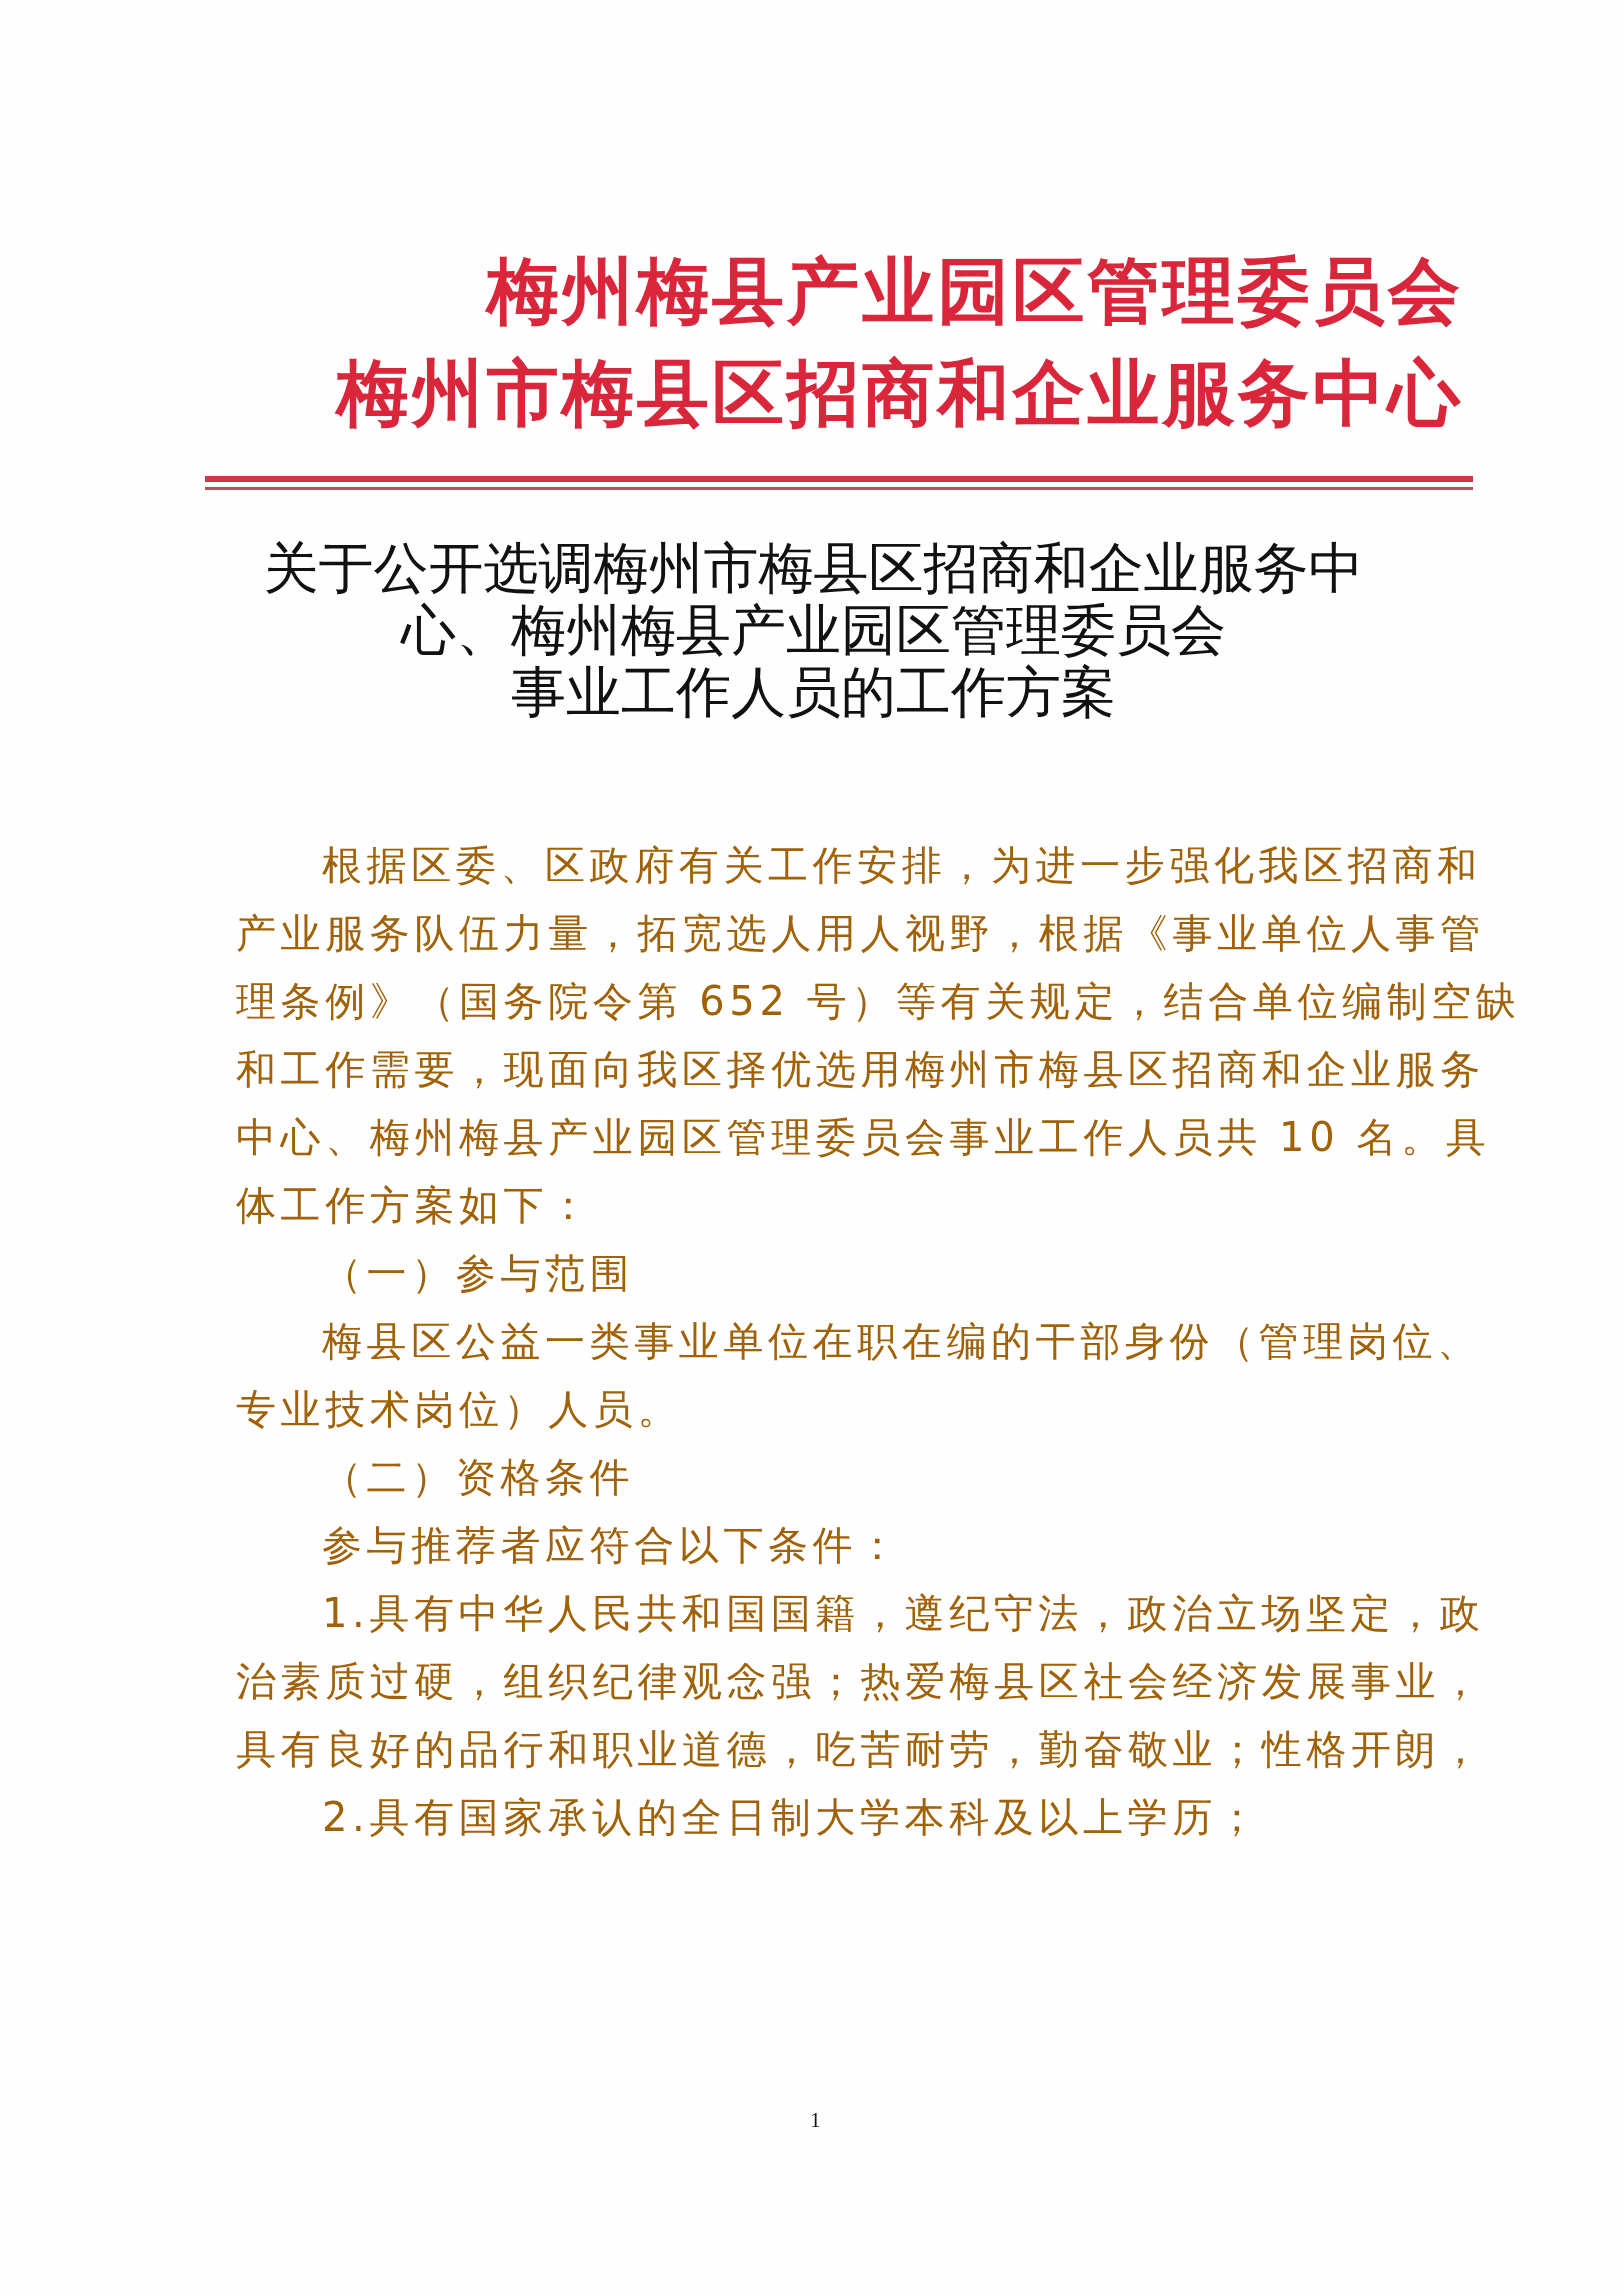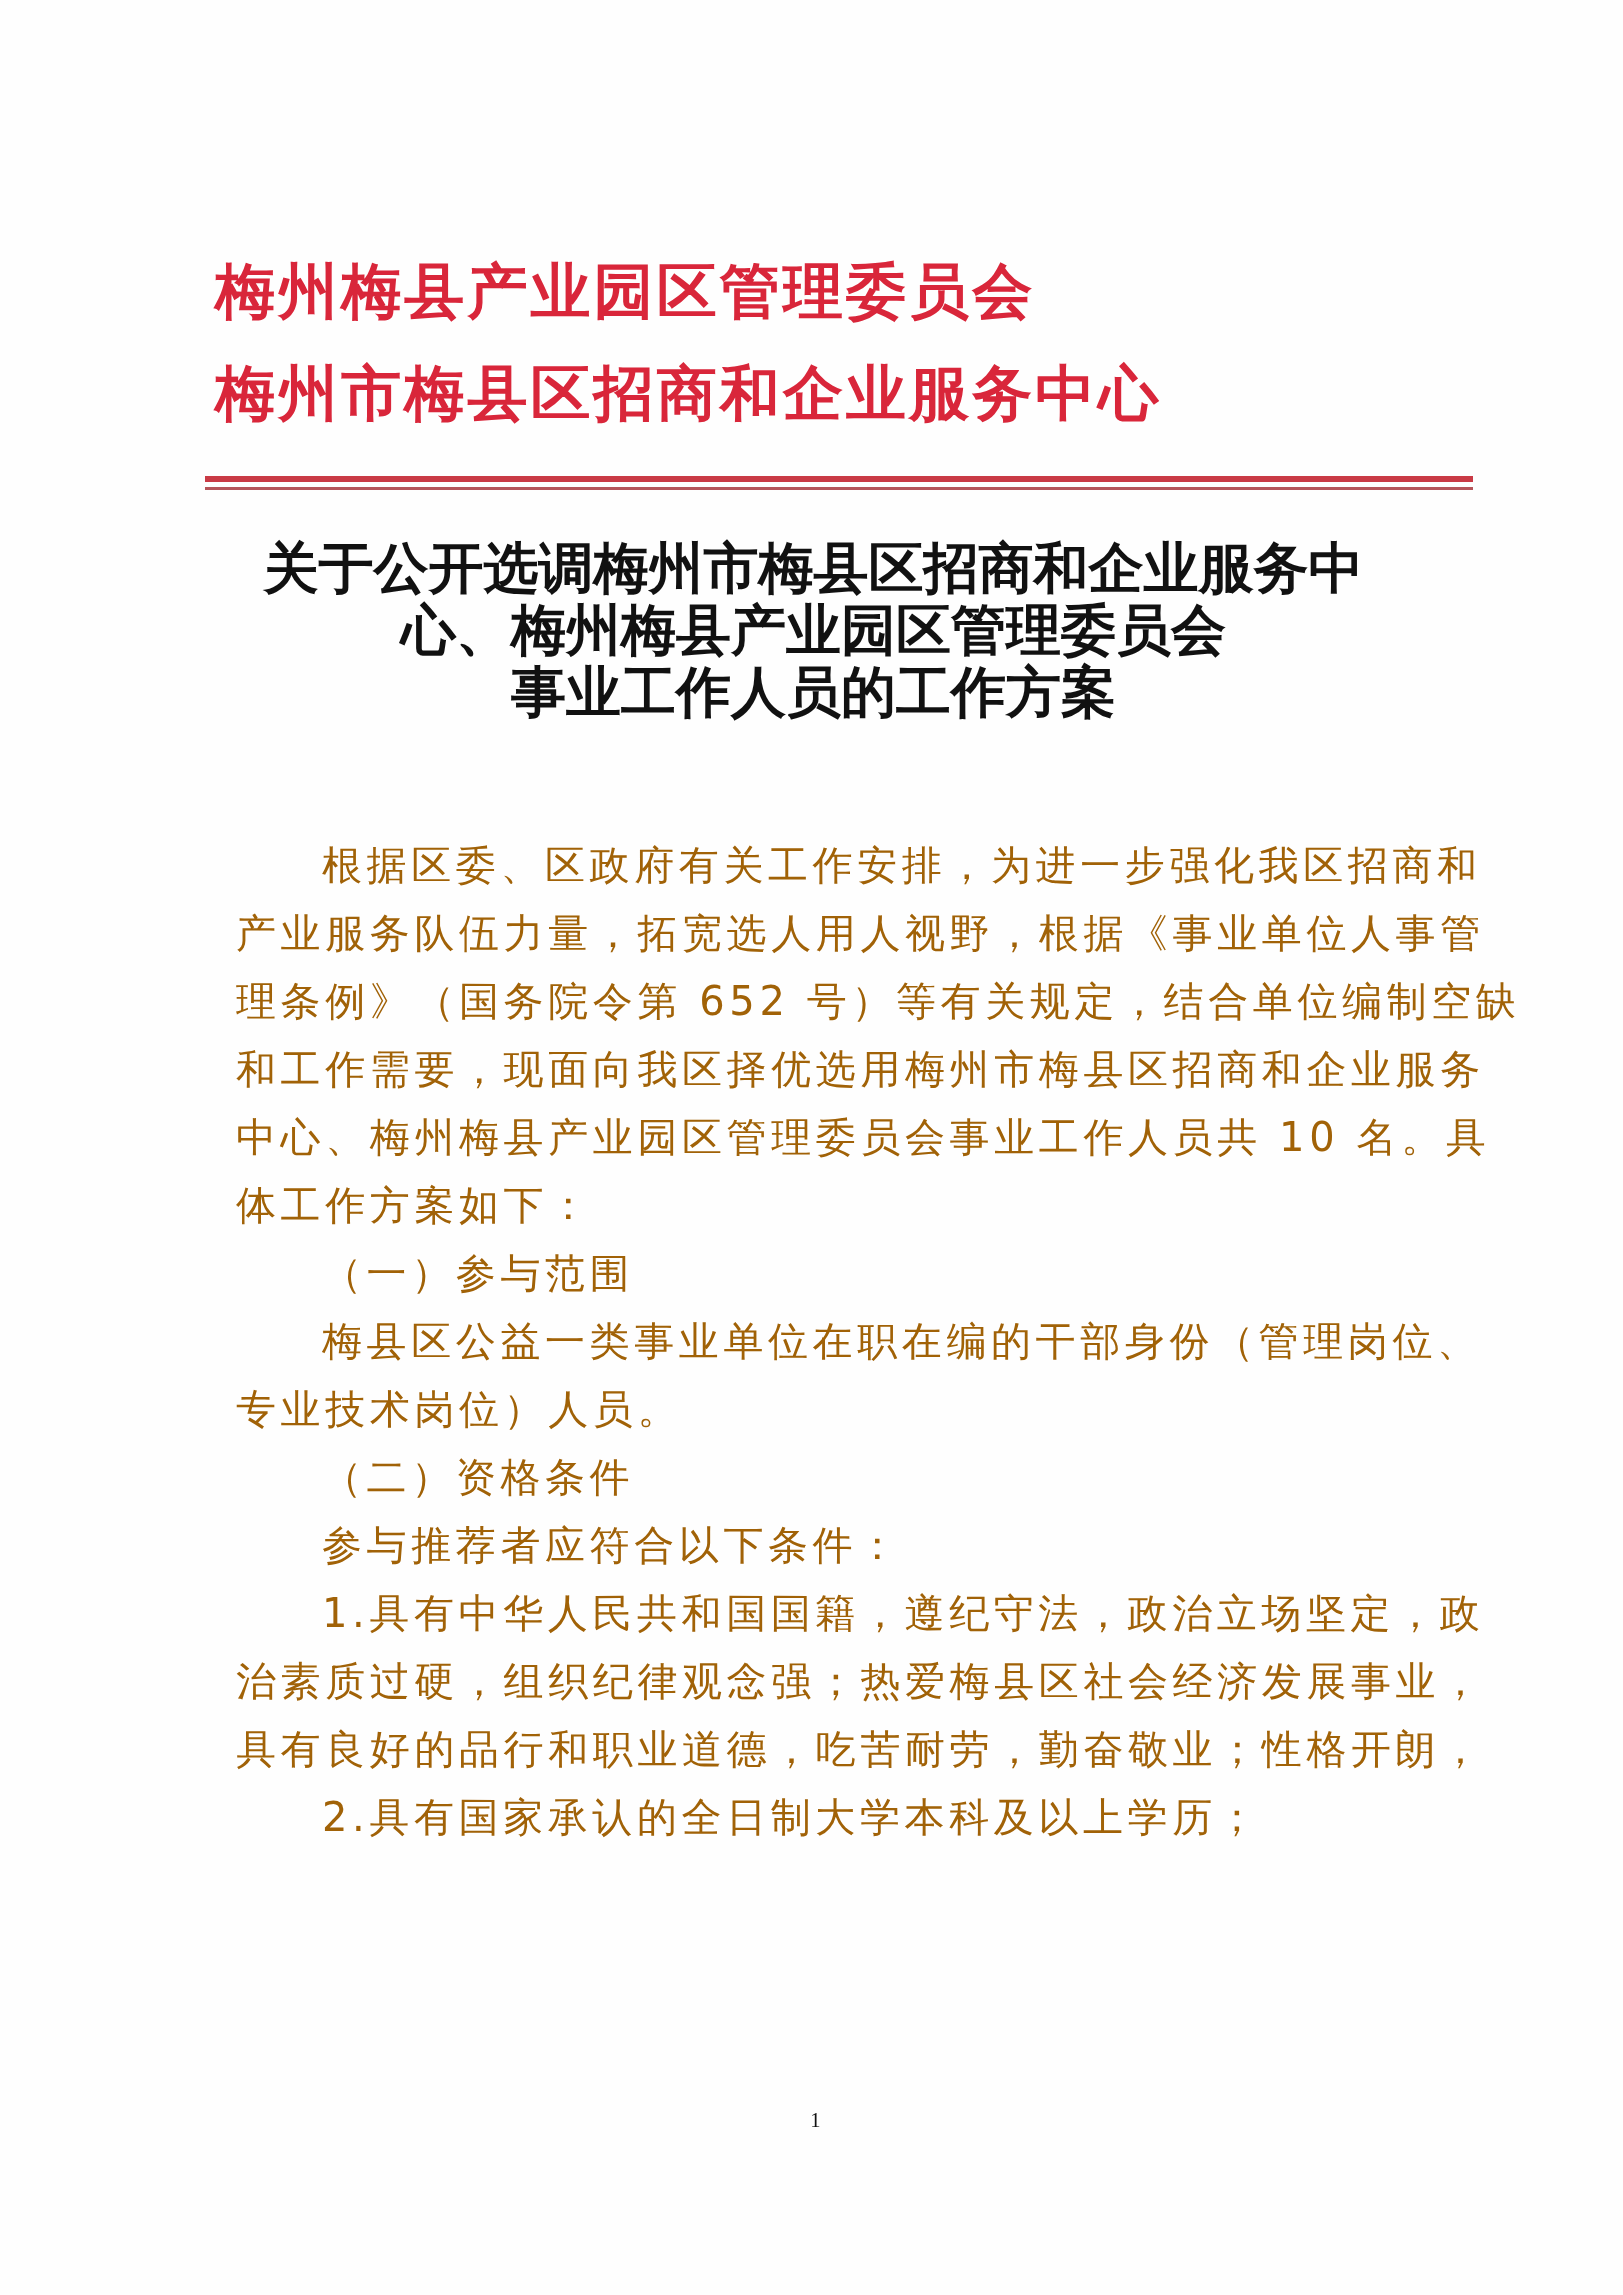--- a/index.html
+++ b/index.html
@@ -3,28 +3,28 @@
 <meta charset="utf-8">
 <style>
   html, body { margin:0; padding:0; background:#ffffff; }
   body { width:1623px; height:2295px; position:relative; overflow:hidden;
          font-family:"DejaVu Serif", "Liberation Serif", serif; color:#1a1a1a; }
   .page { position:absolute; left:0; top:0; width:1623px; height:2295px; background:#fefefe; }
 
   
   .letterhead { position:absolute; left:215px; top:240px; width:1248px; }
   .lh-line { display:block; color:#d9263a; font-family:"DejaVu Sans", "Liberation Sans", sans-serif;
-             font-weight:bold; font-size:60px; line-height:102px; letter-spacing:3.1px;
-             white-space:nowrap; text-align:left; }
+             font-weight:bold; font-size:72px; line-height:102px; letter-spacing:3.1px;
+             white-space:nowrap; text-align:right; }
   .red-rule-thick { position:absolute; left:205px; top:476px; width:1268px; height:5.6px; background:#c93a45; }
   .red-rule-thin  { position:absolute; left:205px; top:487px; width:1268px; height:3.1px;  background:#b5555a; }
 
   
   .title { position:absolute; left:215px; top:537px; width:1197px; text-align:center;
-           font-family:"DejaVu Sans", "Liberation Sans", sans-serif; font-weight:bold;
+           font-family:"DejaVu Sans", "Liberation Sans", sans-serif; font-weight:normal;
            font-size:55px; line-height:62px; color:#111; }
   .title span { display:block; white-space:nowrap; }
 
   
   .body { position:absolute; left:236px; top:831px; width:1158px;
           font-family:"DejaVu Sans", "Liberation Sans", sans-serif;
           font-size:40px; line-height:68px; color:#a16207; letter-spacing:4.6px; }
   .line { display:block; white-space:nowrap; height:68px; }
   .indent { padding-left:86px; }
   .bold { font-weight:bold; }

